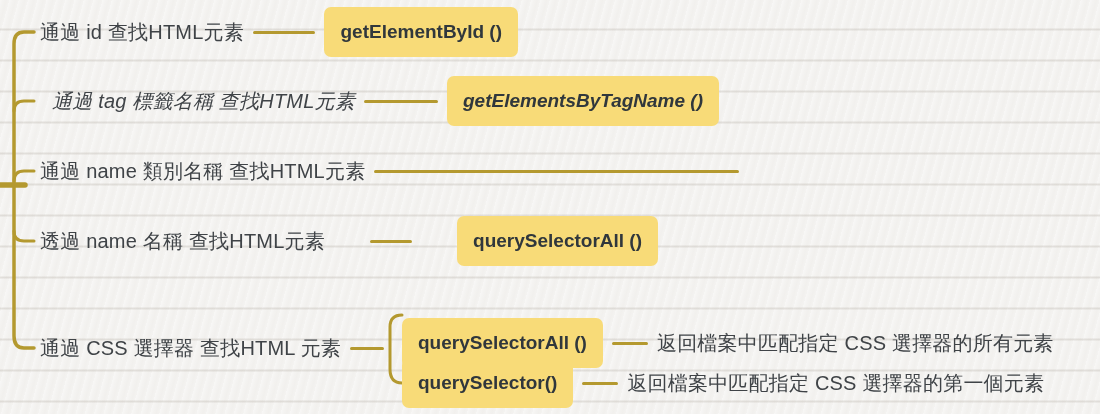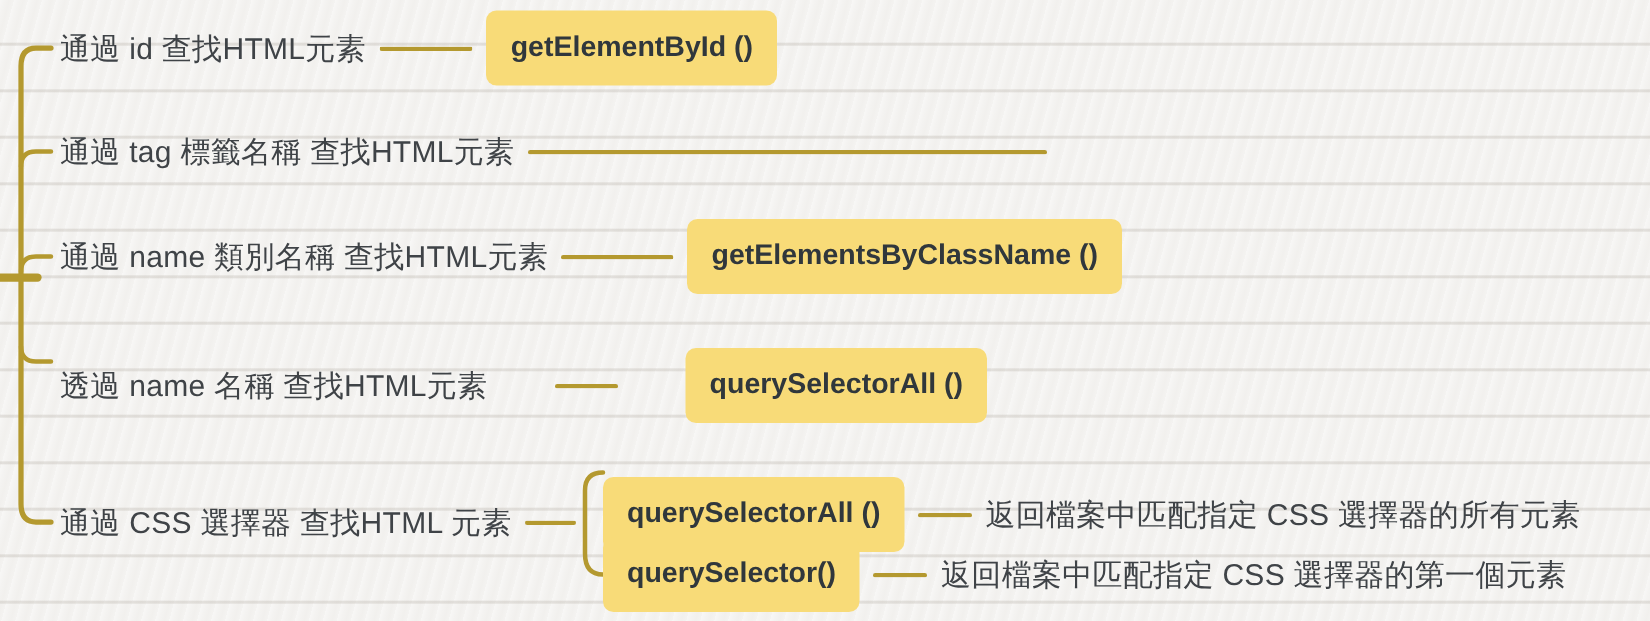--- a/index.html
+++ b/index.html
@@ -19,23 +19,23 @@
         rgba(230,227,222,0.18) 6px, rgba(244,243,240,0) 9px);
   }
   svg.connectors { position:absolute; left:0; top:0; }
   svg.connectors path { fill:none; stroke:var(--connector,#b4992f); stroke-linecap:round; }
   .spine  { stroke-width:3.5px; }
   .elbow  { stroke-width:3px; }
   .stub   { stroke-width:5.5px; }
 
   .row { position:absolute; display:flex; align-items:center; height:34px; }
   .r1 { left:40px; top:15px;  width:478px; }
-  .r2 { left:40px; top:84px;  width:667px; }
+  .r2 { left:52px; top:84px;  width:667px;font-style:italic; }
   .r3 { left:40px; top:154px; width:708px; }
-  .r4 { left:40px; top:240px; width:618px;gap:36px; }
+  .r4 { left:40px; top:224px; width:618px;gap:36px; }
   .r5 { left:40px; top:331px; width:353px; }
   .rA { left:402px; top:298px;margin-top:28px; }
   .rB { left:402px; top:366px; }
 
   .label {
     font-size:20px; color:var(--label-text,#3f4347);
     white-space:nowrap; flex:0 0 auto; letter-spacing:0.2px;text-align:center;
   }
   .hline {
     flex:1 1 auto; min-width:14px; height:0;
@@ -71,26 +71,26 @@
 
   <div class="row r1">
     <span class="label">通過 id 查找HTML元素</span>
     <span class="hline"></span>
     <span class="node">getElementById ()</span>
   </div>
 
   <div class="row r2">
     <span class="label">通過 tag 標籤名稱 查找HTML元素</span>
     <span class="hline"></span>
+    <span class="node">getElementsByTagName ()</span>
   </div>
 
   <div class="row r3">
     <span class="label">通過 name 類別名稱 查找HTML元素</span>
     <span class="hline"></span>
-    <span class="node">getElementsByClassName ()</span>
   </div>
 
   <div class="row r4">
     <span class="label">透過 name 名稱 查找HTML元素</span>
     <span class="hline"></span>
     <span class="node">querySelectorAll ()</span>
   </div>
 
   <div class="row r5">
     <span class="label">通過 CSS 選擇器 查找HTML 元素</span>

